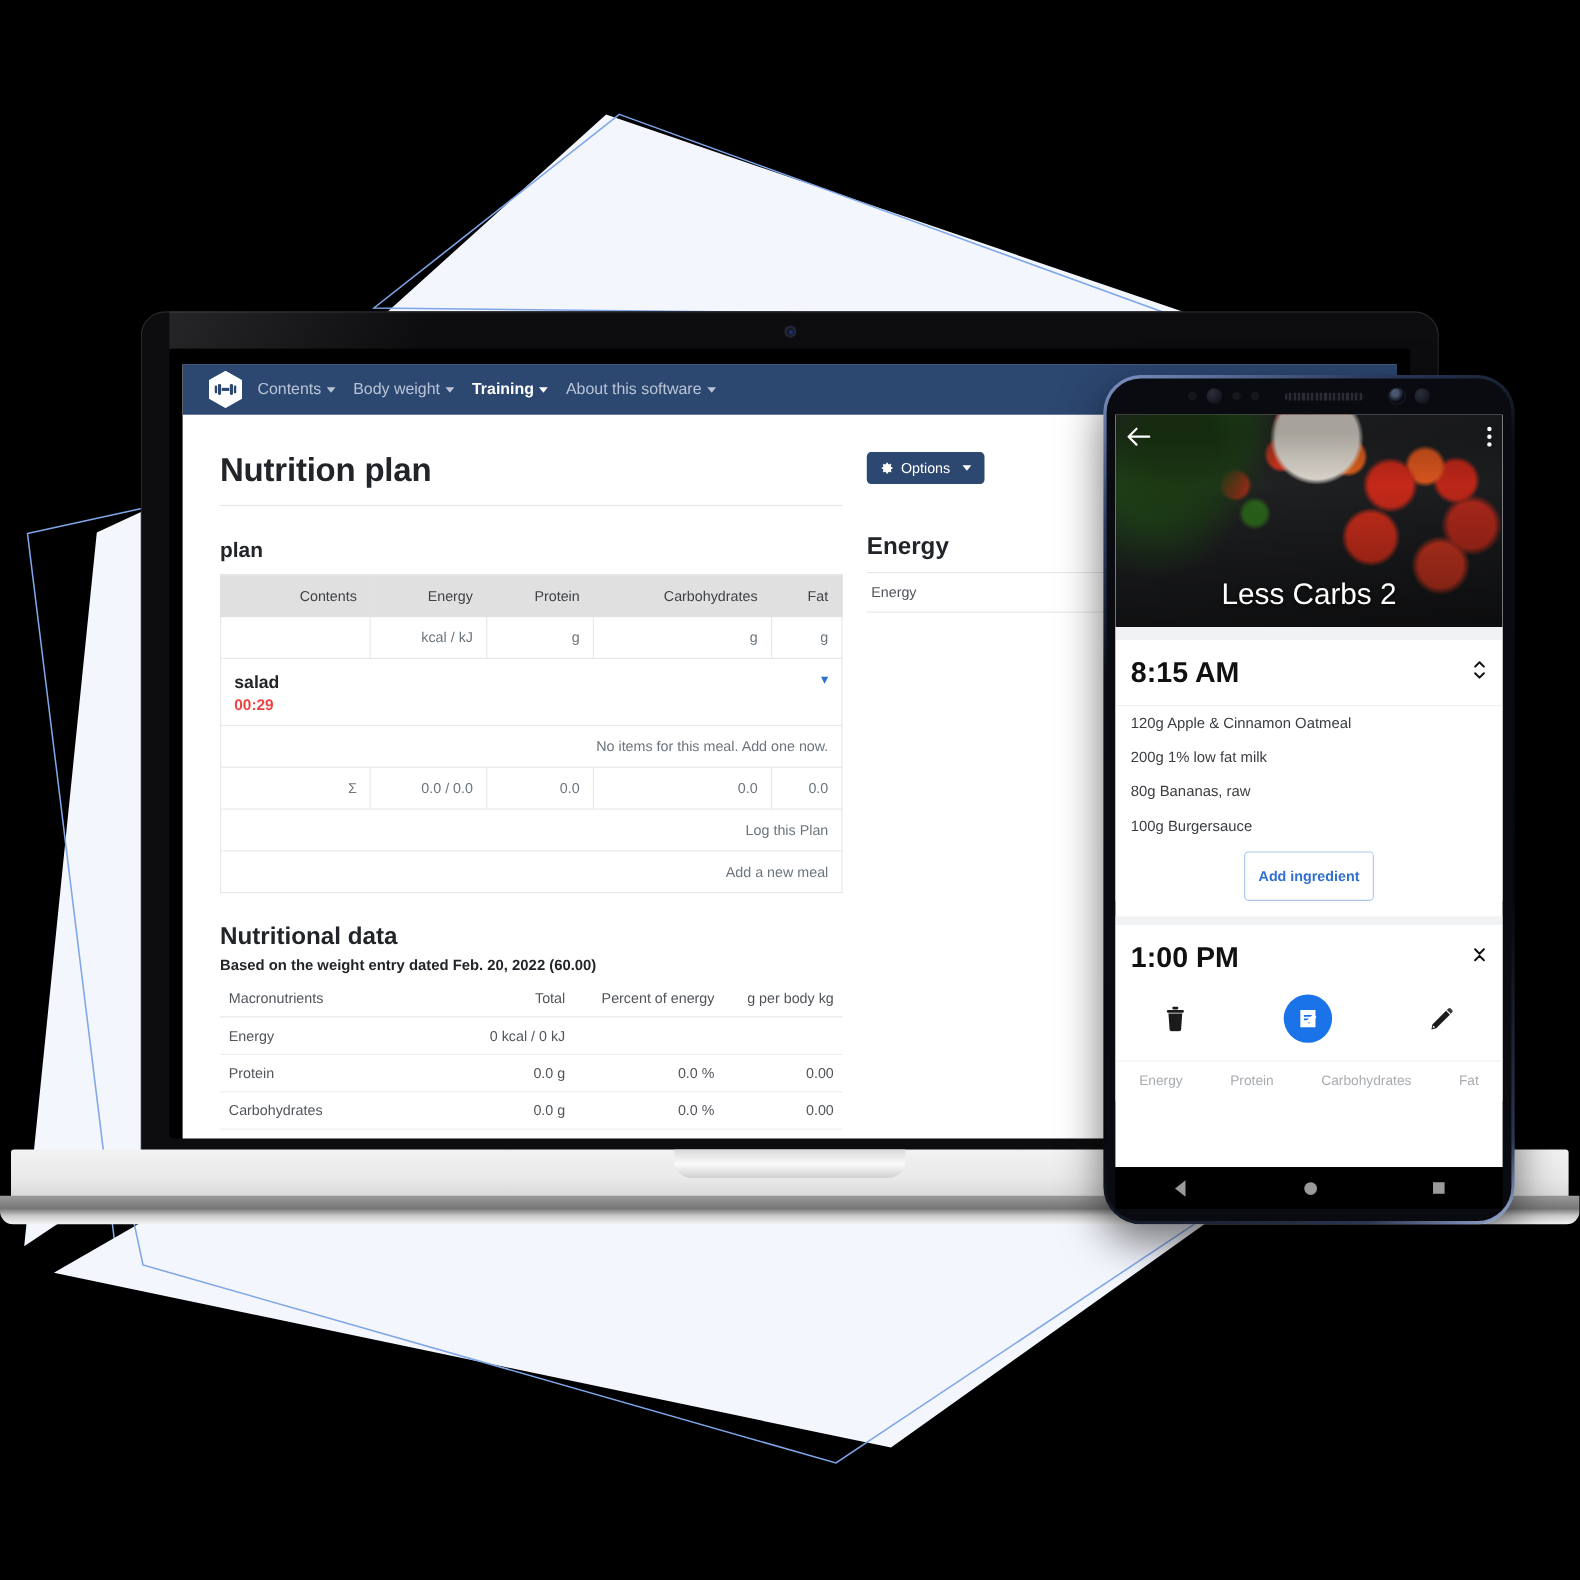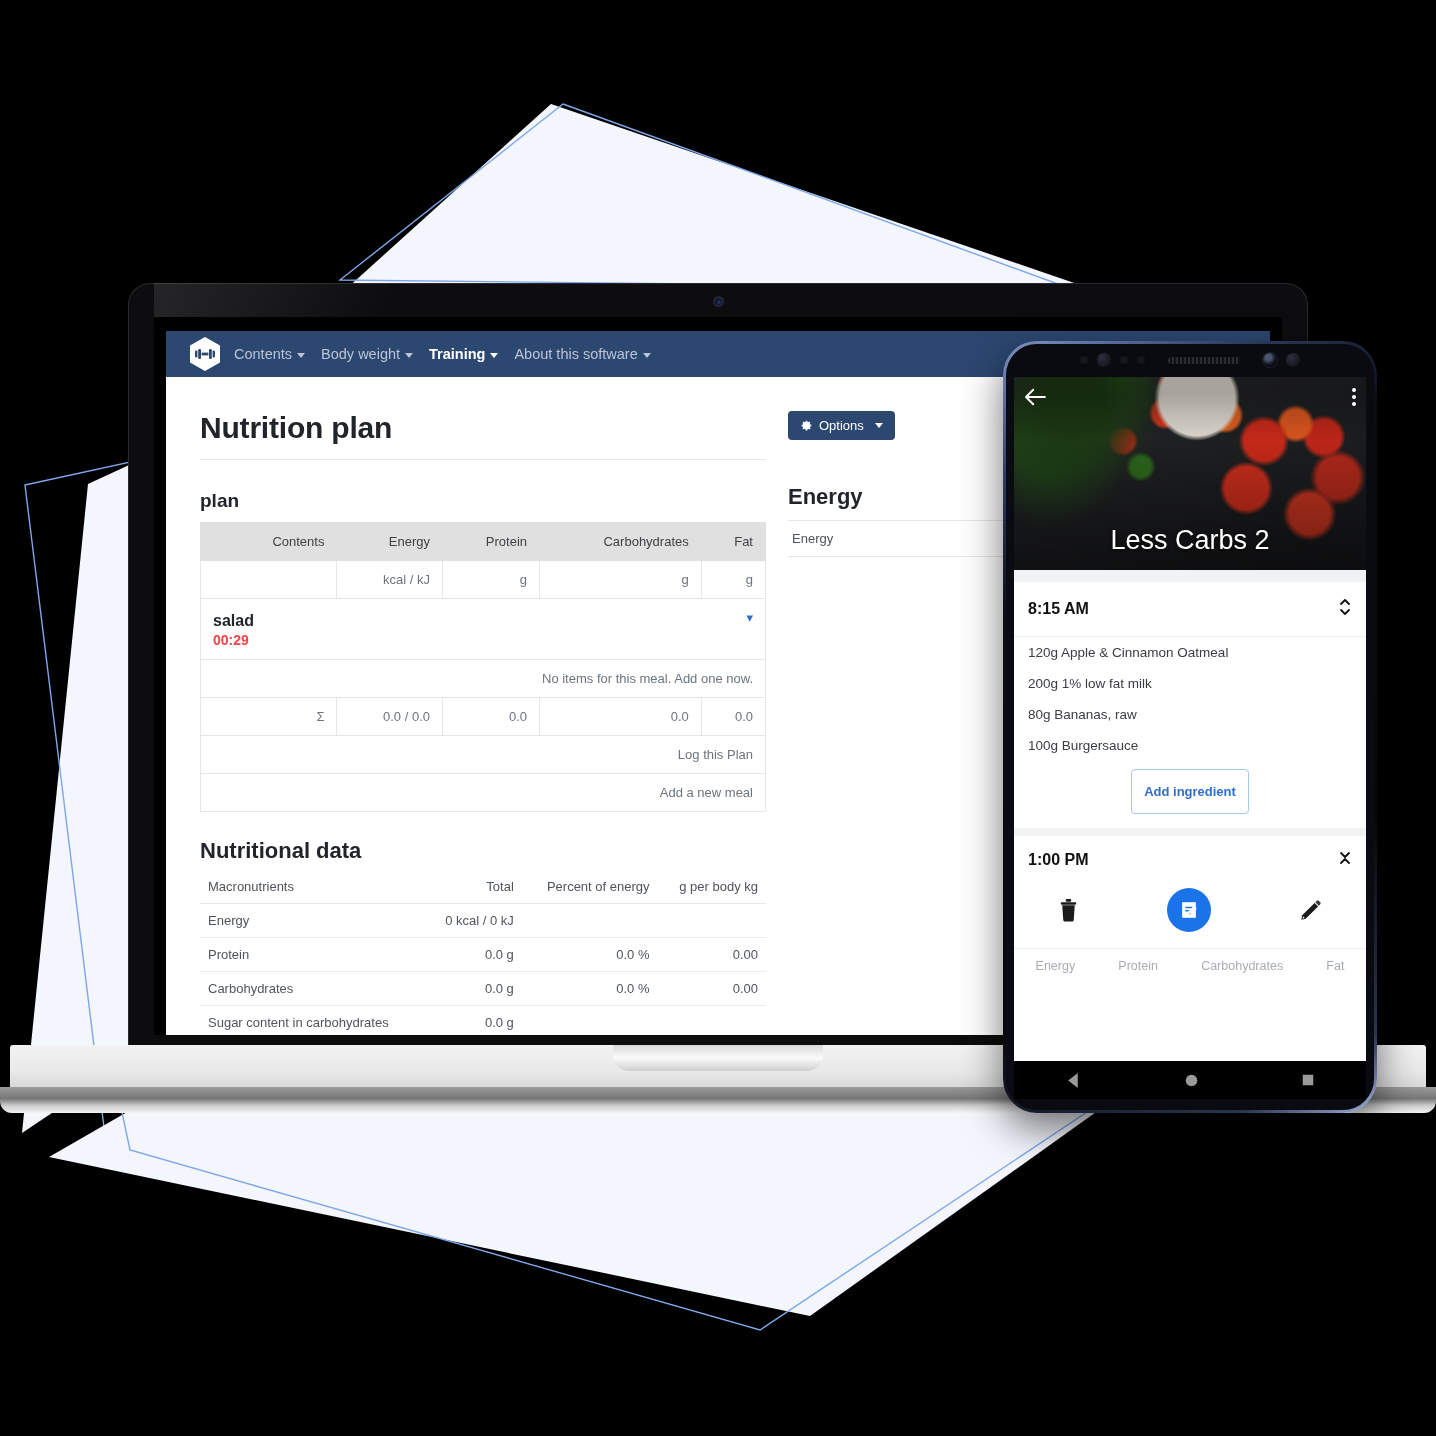--- a/index.html
+++ b/index.html
@@ -133,21 +133,21 @@
   .hero-bar{position:absolute;left:0;right:0;top:22px;height:40px;display:flex;align-items:center;
       padding:0 10px;color:#fff;}
   .hero-title{position:absolute;left:0;right:0;bottom:14px;text-align:center;color:#fff;
       font-size:27px;font-weight:400;text-shadow:0 1px 4px rgba(0,0,0,.75);}
   .kebab{margin-left:auto;display:flex;flex-direction:column;gap:3px;}
   .kebab i{width:4px;height:4px;border-radius:50%;background:#fff;display:block;}
 
   .ph-gap{height:12px;background:#f1f2f4;}
   .card{background:#fff;}
   .card-head{display:flex;align-items:center;padding:14px 14px;border-bottom:1px solid #eceef0;}
-  .card-time{font-size:16px;font-weight:700;color:#111;}
+  .card-time{font-size:26px;font-weight:700;color:#111;}
   .ing{font-size:13.5px;color:#3a3d41;padding:8px 14px;}
   .addbtn{display:block;margin:8px auto 14px auto;font-size:13px;color:#2f6fd0;
       background:#fff;border:1px solid #a9c6ee;border-radius:4px;padding:14px 12px;font-weight:700;cursor:pointer;
       font-family:"Liberation Sans",sans-serif;}
   .actions{display:flex;align-items:center;justify-content:space-around;padding:14px 0 16px 0;}
   .fab{width:44px;height:44px;border-radius:50%;background:#1a73e8;display:flex;
       align-items:center;justify-content:center;}
   .macro-bar{display:flex;justify-content:space-around;border-top:1px solid #eceef0;
       padding:10px 0 12px 0;font-size:12.5px;color:#a8acb1;}
 </style>
@@ -236,20 +236,21 @@
               <tr>
                 <td class="link-cell" colspan="5">Log this Plan</td>
               </tr>
               <tr>
                 <td class="link-cell" colspan="5">Add a new meal</td>
               </tr>
             </tbody>
           </table>
 
           <h2 class="nd-title">Nutritional data</h2>
+          <div class="nd-sub">Based on the weight entry dated Feb. 20, 2022 (60.00)</div>
 
           <table class="nd">
             <thead>
               <tr>
                 <th class="l">Macronutrients</th>
                 <th>Total</th>
                 <th>Percent of energy</th>
                 <th>g per body kg</th>
               </tr>
             </thead>

